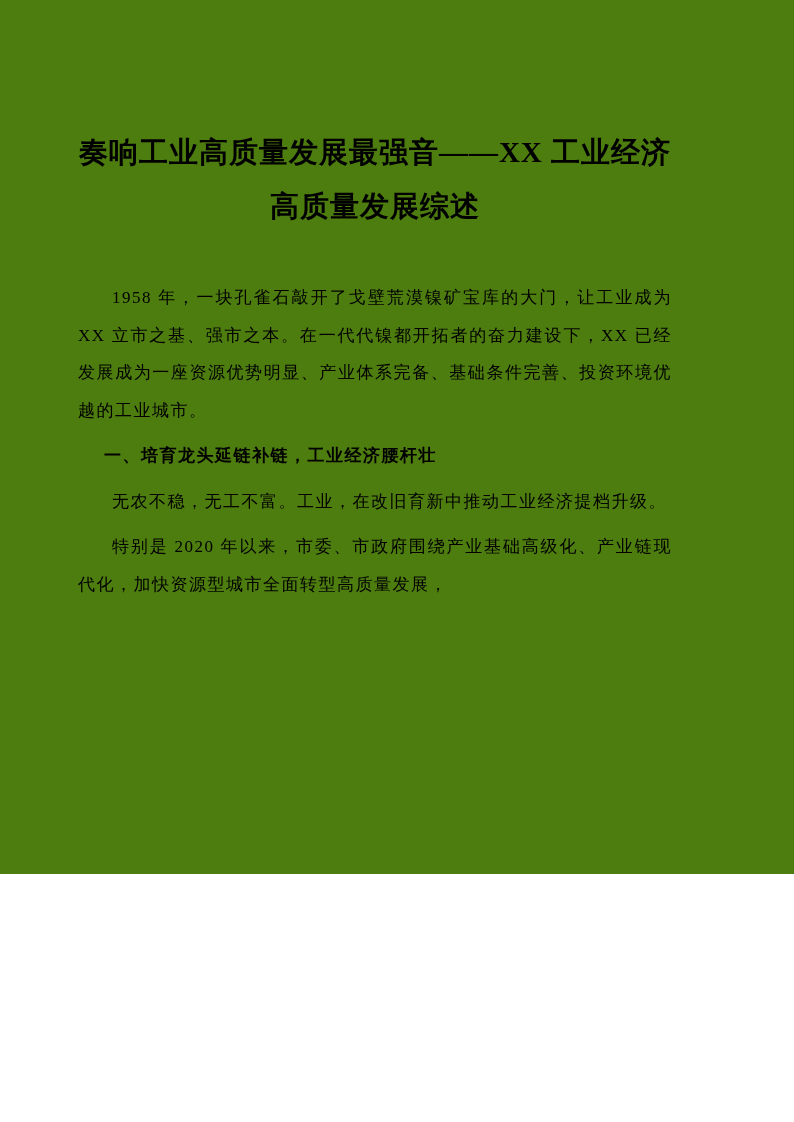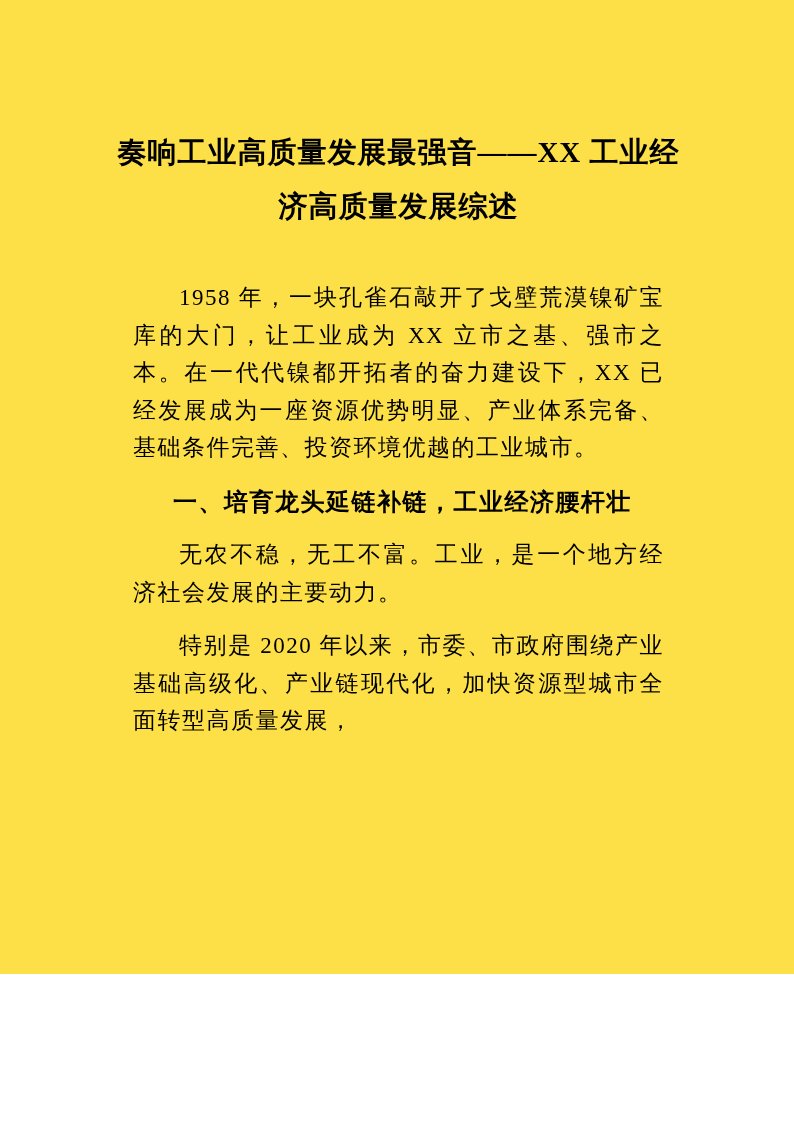--- a/index.html
+++ b/index.html
@@ -3,65 +3,65 @@
 <meta charset="utf-8">
 <style>
   html, body {
     margin: 0;
     padding: 0;
     background: #ffffff;
   }
   .page {
     position: relative;
     width: 794px;
-    height: 974px;
+    height: 874px;
     margin: 0 auto;
-    background: #fde047;
+    background: #4d7c0f;
     color: #000000;
     box-sizing: border-box;
-    padding: 125px 114px 0 117px;
+    padding: 125px 114px 0 70px;
     overflow: hidden;
     font-family: "Liberation Serif", "DejaVu Serif", serif;
   }
   .doc-title {
     margin: 0 0 46px 0;
     font-family: "Liberation Serif", "DejaVu Serif", serif;
     font-weight: bold;
     font-size: 29px;
     line-height: 54px;
     letter-spacing: 1px;
     text-align: center;
     color: #000000;
   }
   .para {
-    margin: 16px;
-    font-size: 23px;
+    margin: 8px;
+    font-size: 17px;
     line-height: 37.5px;
     letter-spacing: 1.5px;
     text-align: justify;
     text-indent: 2em;
     color: #000000;
   }
   .heading {
-    margin: 8px;
+    margin: 0;
     font-family: "Liberation Sans", "DejaVu Sans", sans-serif;
     font-weight: bold;
-    font-size: 24px;
+    font-size: 17px;
     line-height: 37.5px;
     letter-spacing: 1.5px;
     text-align: justify;
     text-indent: 2em;
     color: #000000;
   }
 </style>
 </head>
 <body>
 
 <div class="page">
   <h1 class="doc-title">奏响工业高质量发展最强音——XX 工业经济高质量发展综述</h1>
 
   <div>
     <p class="para">1958 年，一块孔雀石敲开了戈壁荒漠镍矿宝库的大门，让工业成为 XX 立市之基、强市之本。在一代代镍都开拓者的奋力建设下，XX 已经发展成为一座资源优势明显、产业体系完备、基础条件完善、投资环境优越的工业城市。</p>
     <h2 class="heading">一、培育龙头延链补链，工业经济腰杆壮</h2>
-    <p class="para">无农不稳，无工不富。工业，是一个地方经济社会发展的主要动力。</p>
+    <p class="para">无农不稳，无工不富。工业，在改旧育新中推动工业经济提档升级。</p>
     <p class="para">特别是 2020 年以来，市委、市政府围绕产业基础高级化、产业链现代化，加快资源型城市全面转型高质量发展，</p>
   </div>
 </div>
 
 </body></html>

